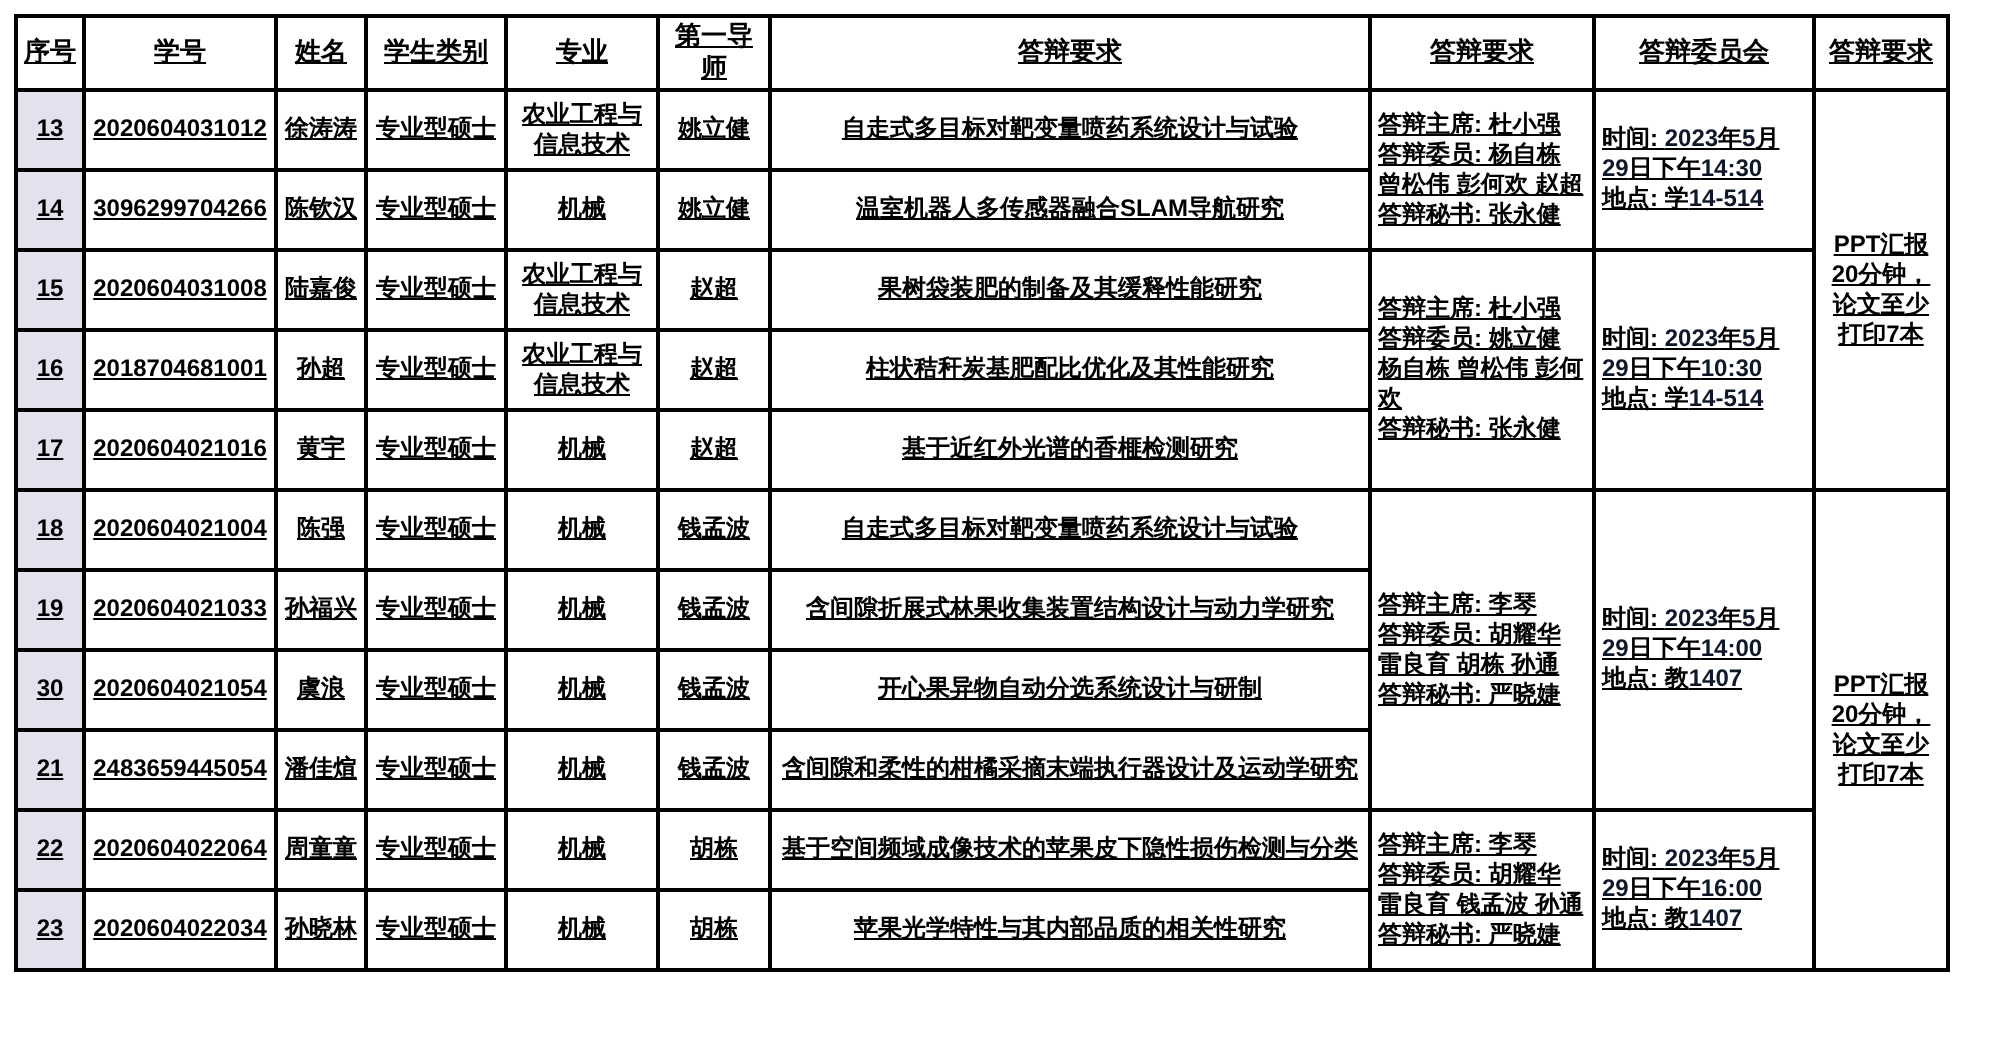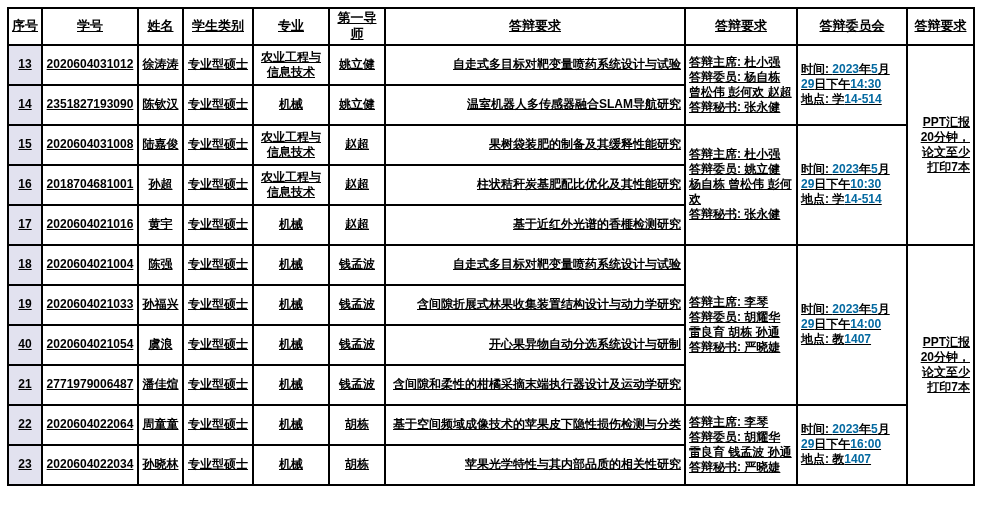--- a/index.html
+++ b/index.html
@@ -38,26 +38,26 @@
   table.defense th {
     text-align: center;
     font-size: 13px;
     background: #ffffff;
   }
   td.c-no {
     background: #e2e2ef;
     text-align: center;
   }
   td.c-center { text-align: center; }
-  td.c-left   { text-align: right; margin-top: 20px; }
+  td.c-left   { text-align: center; margin-top: 20px; }
   td.c-multiline {
     text-align: left;
     white-space: pre-line;
   }
-  span.num { color: #0369a1; }
+  span.num { color: #0f172a; }
 </style>
 </head>
 <body>
 
 <div class="page">
   <table class="defense">
     <colgroup>
       <col style="width:34px">
         <col style="width:96px">
         <col style="width:45px">
@@ -94,21 +94,21 @@
         <td class="c-left">自走式多目标对靶变量喷药系统设计与试验</td>
         <td class="c-multiline" rowspan="2">答辩主席: 杜小强
 答辩委员: 杨自栋 曾松伟 彭何欢 赵超
 答辩秘书: 张永健</td>
         <td class="c-multiline blue-digits" rowspan="2">时间: <span class="num">2023</span>年<span class="num">5</span>月<span class="num">29</span>日下午<span class="num">14:30</span>
 地点: 学<span class="num">14-514</span></td>
         <td class="c-left" rowspan="5">PPT汇报20分钟，论文至少打印7本</td>
       </tr>
       <tr>
         <td class="c-no">14</td>
-        <td class="c-center">2351827193090</td>
+        <td class="c-center">3096299704266</td>
         <td class="c-center">陈钦汉</td>
         <td class="c-center">专业型硕士</td>
         <td class="c-center">机械</td>
         <td class="c-center">姚立健</td>
         <td class="c-left">温室机器人多传感器融合SLAM导航研究</td>
       </tr>
       <tr>
         <td class="c-no">15</td>
         <td class="c-center">2020604031008</td>
         <td class="c-center">陆嘉俊</td>
@@ -158,31 +158,31 @@
       <tr>
         <td class="c-no">19</td>
         <td class="c-center">2020604021033</td>
         <td class="c-center">孙福兴</td>
         <td class="c-center">专业型硕士</td>
         <td class="c-center">机械</td>
         <td class="c-center">钱孟波</td>
         <td class="c-left">含间隙折展式林果收集装置结构设计与动力学研究</td>
       </tr>
       <tr>
-        <td class="c-no">40</td>
+        <td class="c-no">30</td>
         <td class="c-center">2020604021054</td>
         <td class="c-center">虞浪</td>
         <td class="c-center">专业型硕士</td>
         <td class="c-center">机械</td>
         <td class="c-center">钱孟波</td>
         <td class="c-left">开心果异物自动分选系统设计与研制</td>
       </tr>
       <tr>
         <td class="c-no">21</td>
-        <td class="c-center">2771979006487</td>
+        <td class="c-center">2483659445054</td>
         <td class="c-center">潘佳煊</td>
         <td class="c-center">专业型硕士</td>
         <td class="c-center">机械</td>
         <td class="c-center">钱孟波</td>
         <td class="c-left">含间隙和柔性的柑橘采摘末端执行器设计及运动学研究</td>
       </tr>
       <tr>
         <td class="c-no">22</td>
         <td class="c-center">2020604022064</td>
         <td class="c-center">周童童</td>

